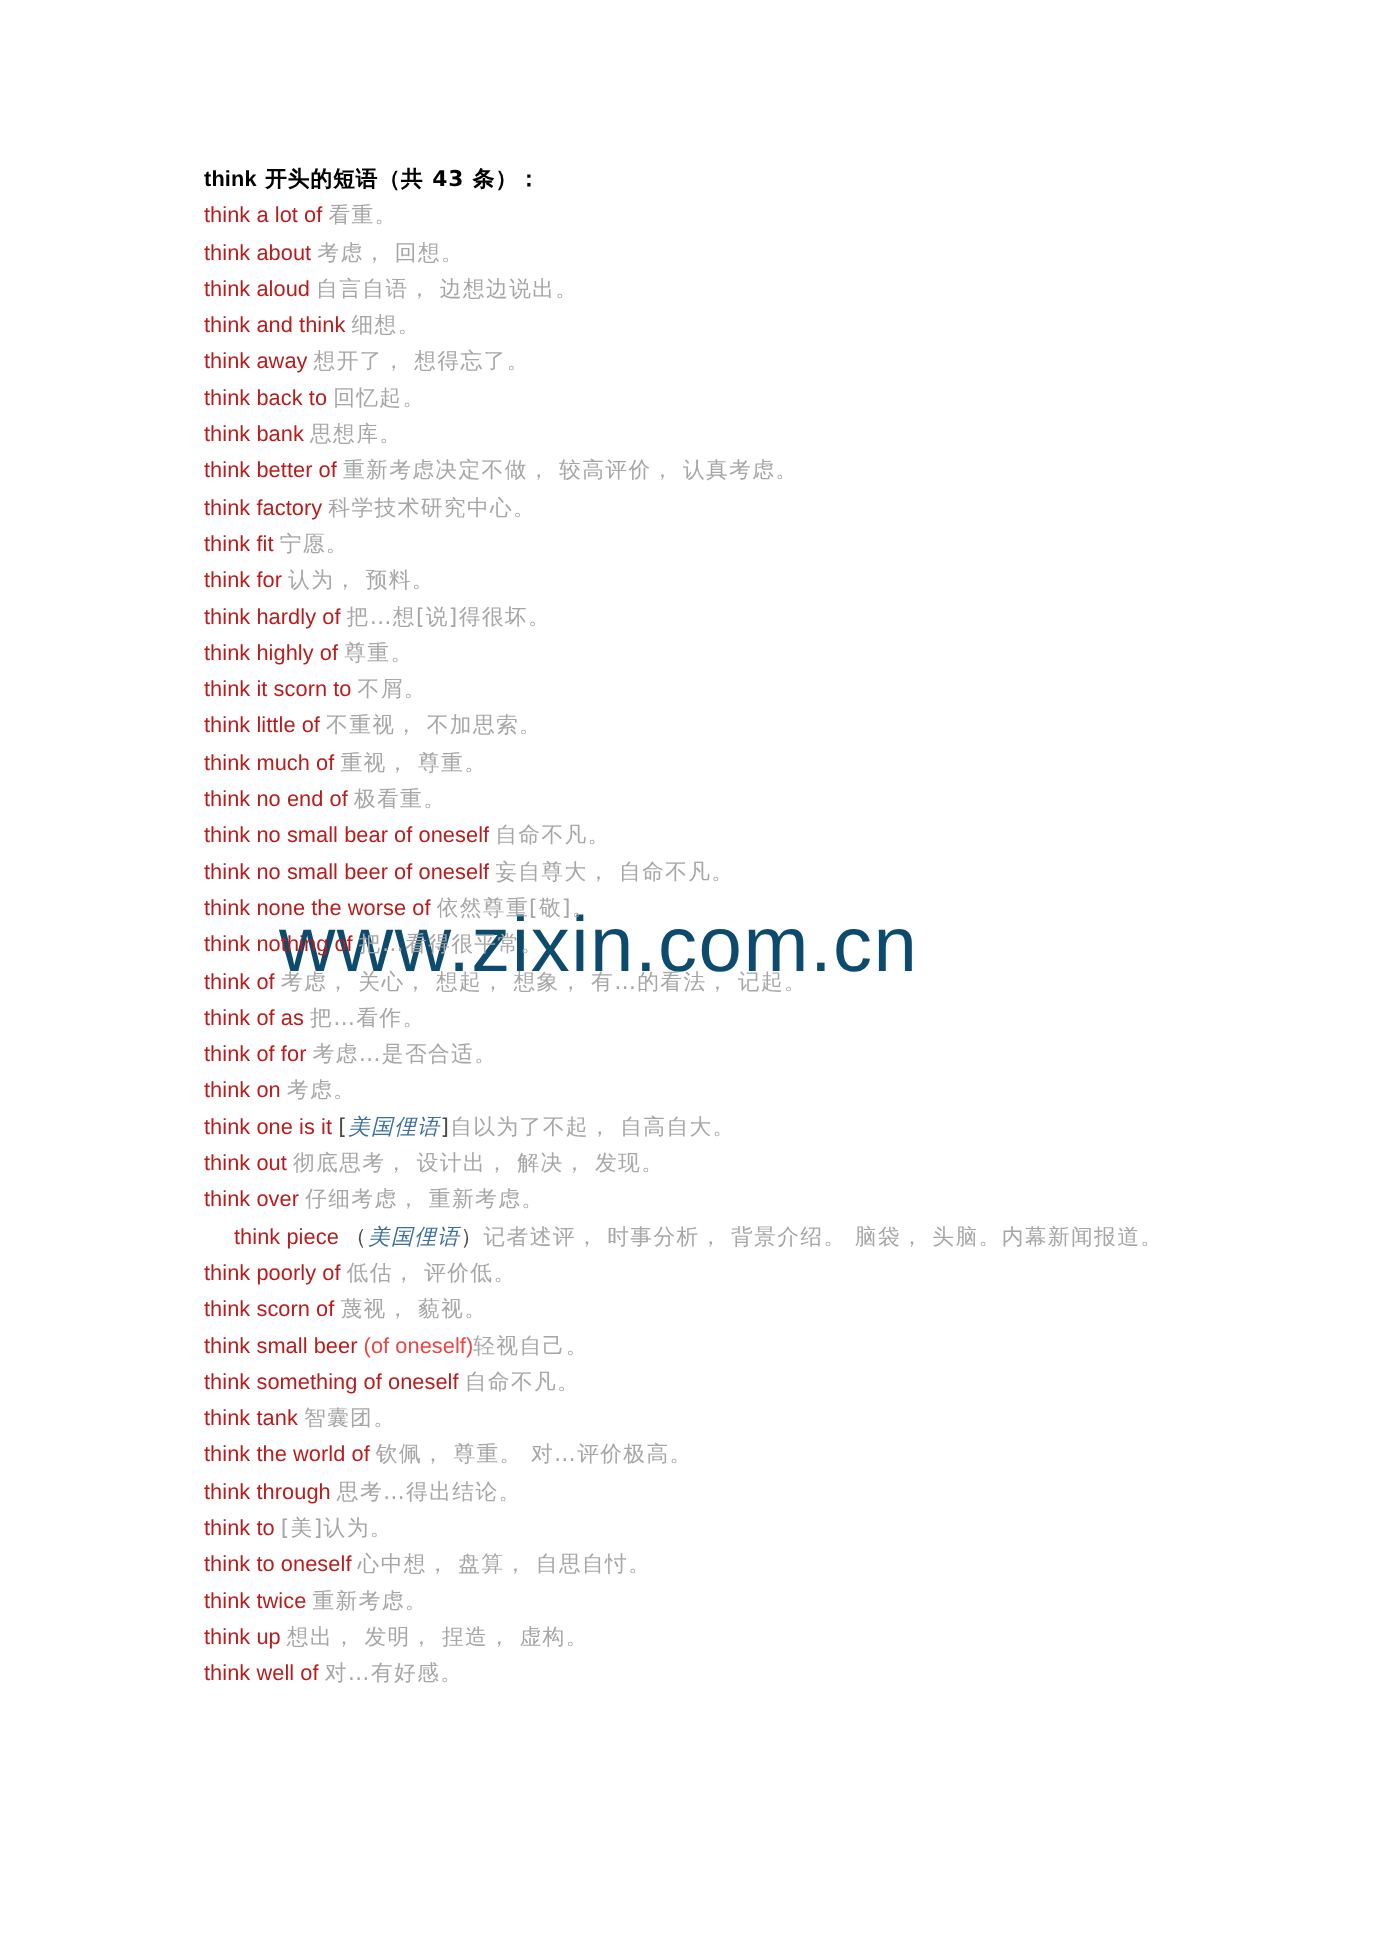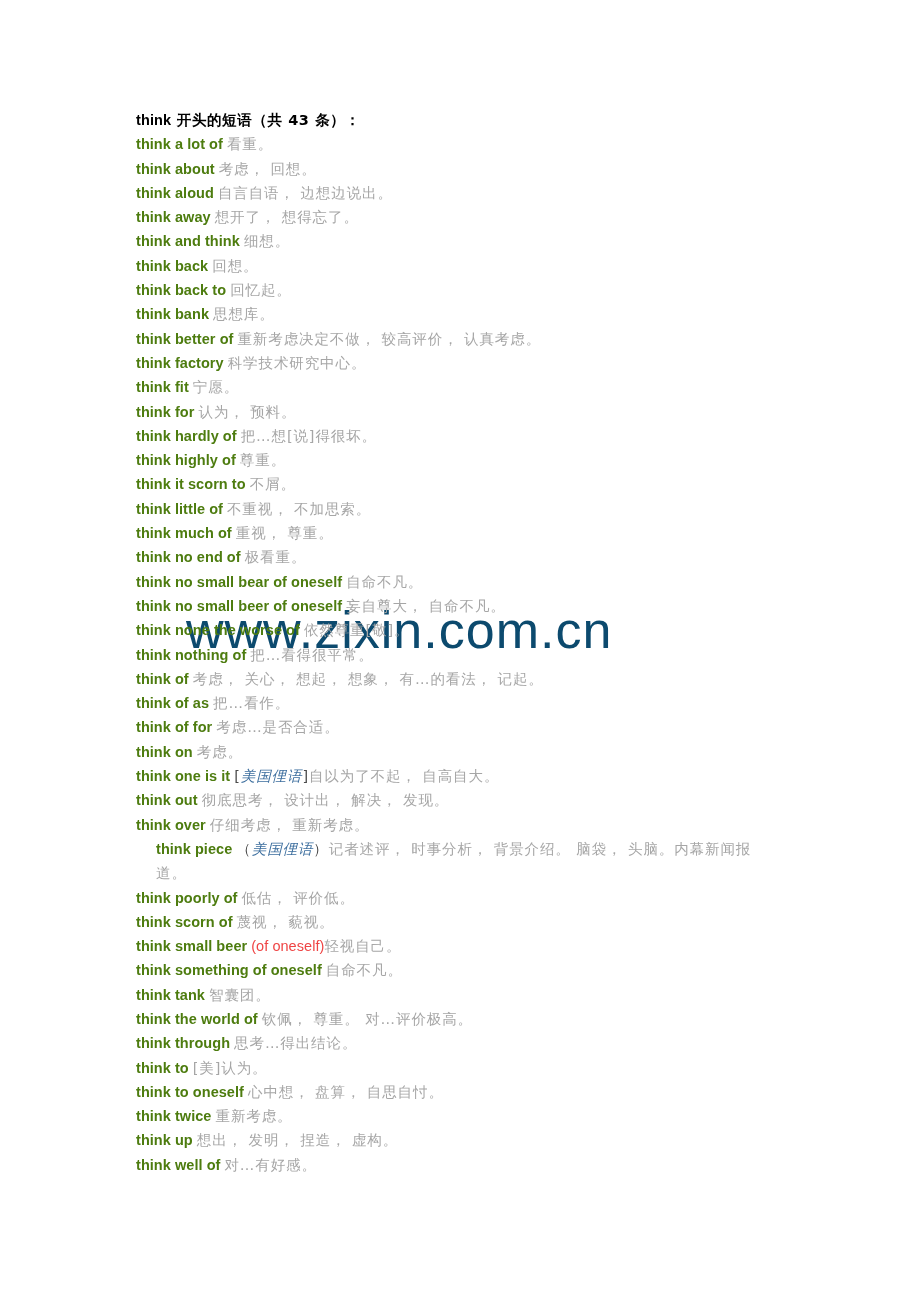--- a/index.html
+++ b/index.html
@@ -67,22 +67,22 @@
   }
 
   .entry {
     font-size: 14.5px;
     line-height: 24.3px;
     color: #2b2b2b;
     margin: 0;
     white-space: normal;
   }
   .entry .term {
-    color: #4d7c0f;
-    font-weight: 700;
+    color: #b91c1c;
+    font-weight: 400;
     letter-spacing: 0.05px;
   }
   .entry .def {
     color: #a6a6a6;
     font-family: "DejaVu Sans", "Liberation Sans", sans-serif;
     letter-spacing: 0.9px;
   }
   .entry .def .dk {
     color: #4a4a4a;
   }
@@ -110,23 +110,22 @@
   <div id="watermark">www.zixin.com.cn</div>
 
   <div id="content">
 
     <p class="heading"><span>think</span><span class="cjk"> 开头的短语（共 43 条）：</span></p>
 
     <div id="entries">
         <p class="entry"><span class="term">think a lot of</span> <span class="def">看重。</span></p>
         <p class="entry"><span class="term">think about</span> <span class="def">考虑， 回想。</span></p>
         <p class="entry"><span class="term">think aloud</span> <span class="def">自言自语， 边想边说出。</span></p>
+        <p class="entry"><span class="term">think and think</span> <span class="def">细想。</span></p>
         <p class="entry"><span class="term">think away</span> <span class="def">想开了， 想得忘了。</span></p>
-        <p class="entry"><span class="term">think and think</span> <span class="def">细想。</span></p>
-        <p class="entry"><span class="term">think back</span> <span class="def">回想。</span></p>
         <p class="entry"><span class="term">think back to</span> <span class="def">回忆起。</span></p>
         <p class="entry"><span class="term">think bank</span> <span class="def">思想库。</span></p>
         <p class="entry"><span class="term">think better of</span> <span class="def">重新考虑决定不做， 较高评价， 认真考虑。</span></p>
         <p class="entry"><span class="term">think factory</span> <span class="def">科学技术研究中心。</span></p>
         <p class="entry"><span class="term">think fit</span> <span class="def">宁愿。</span></p>
         <p class="entry"><span class="term">think for</span> <span class="def">认为， 预料。</span></p>
         <p class="entry"><span class="term">think hardly of</span> <span class="def">把…想[说]得很坏。</span></p>
         <p class="entry"><span class="term">think highly of</span> <span class="def">尊重。</span></p>
         <p class="entry"><span class="term">think it scorn to</span> <span class="def">不屑。</span></p>
         <p class="entry"><span class="term">think little of</span> <span class="def">不重视， 不加思索。</span></p>

